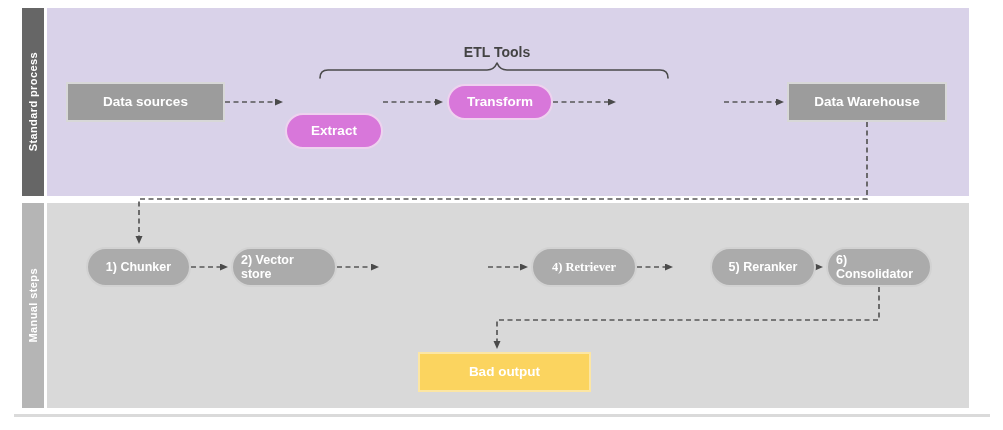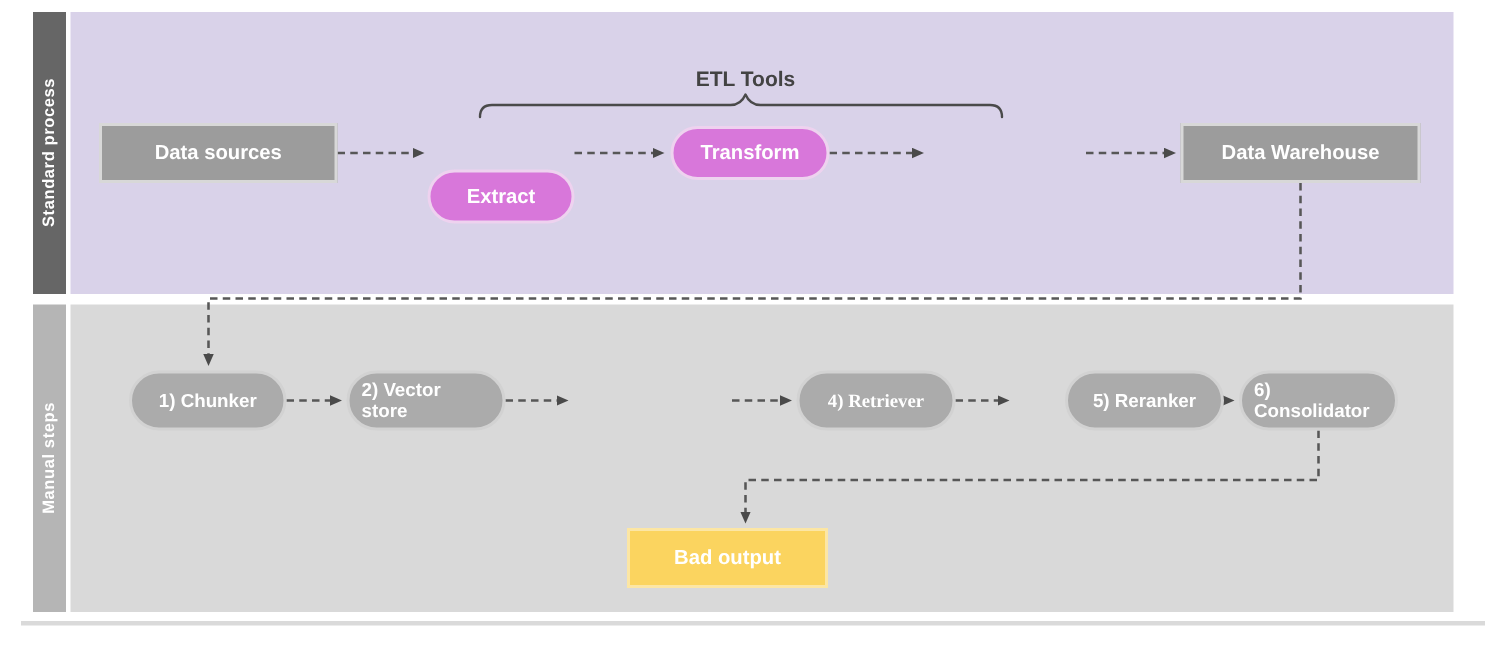--- a/index.html
+++ b/index.html
@@ -80,15 +80,15 @@
   <div class="node pill pill-pink" style="left:285px;top:84px;width:98px;height:36px;margin-top:29px;">Extract</div>
   <div class="node pill pill-pink" style="left:447px;top:84px;width:106px;height:36px;">Transform</div>
   <div class="node box box-gray" style="left:787px;top:82px;width:160px;height:40px;">Data Warehouse</div>
 
   <div class="node pill pill-gray" style="left:86px;top:247px;width:105px;height:40px;">1) Chunker</div>
   <div class="node pill pill-gray" style="left:231px;top:247px;width:106px;height:40px;">2) Vector store</div>
   <div class="node pill pill-gray" style="left:531px;top:247px;width:106px;height:40px;font-family:Liberation Serif, serif;">4) Retriever</div>
   <div class="node pill pill-gray" style="left:710px;top:247px;width:106px;height:40px;">5) Reranker</div>
   <div class="node pill pill-gray" style="left:826px;top:247px;width:106px;height:40px;">6) Consolidator</div>
 
-  <div class="node box box-yellow" style="left:418px;top:352px;width:134px;height:40px;">Bad output</div>
+  <div class="node box box-yellow" style="left:418px;top:352px;width:173px;height:40px;">Bad output</div>
 
 </div>
 
 </body></html>

